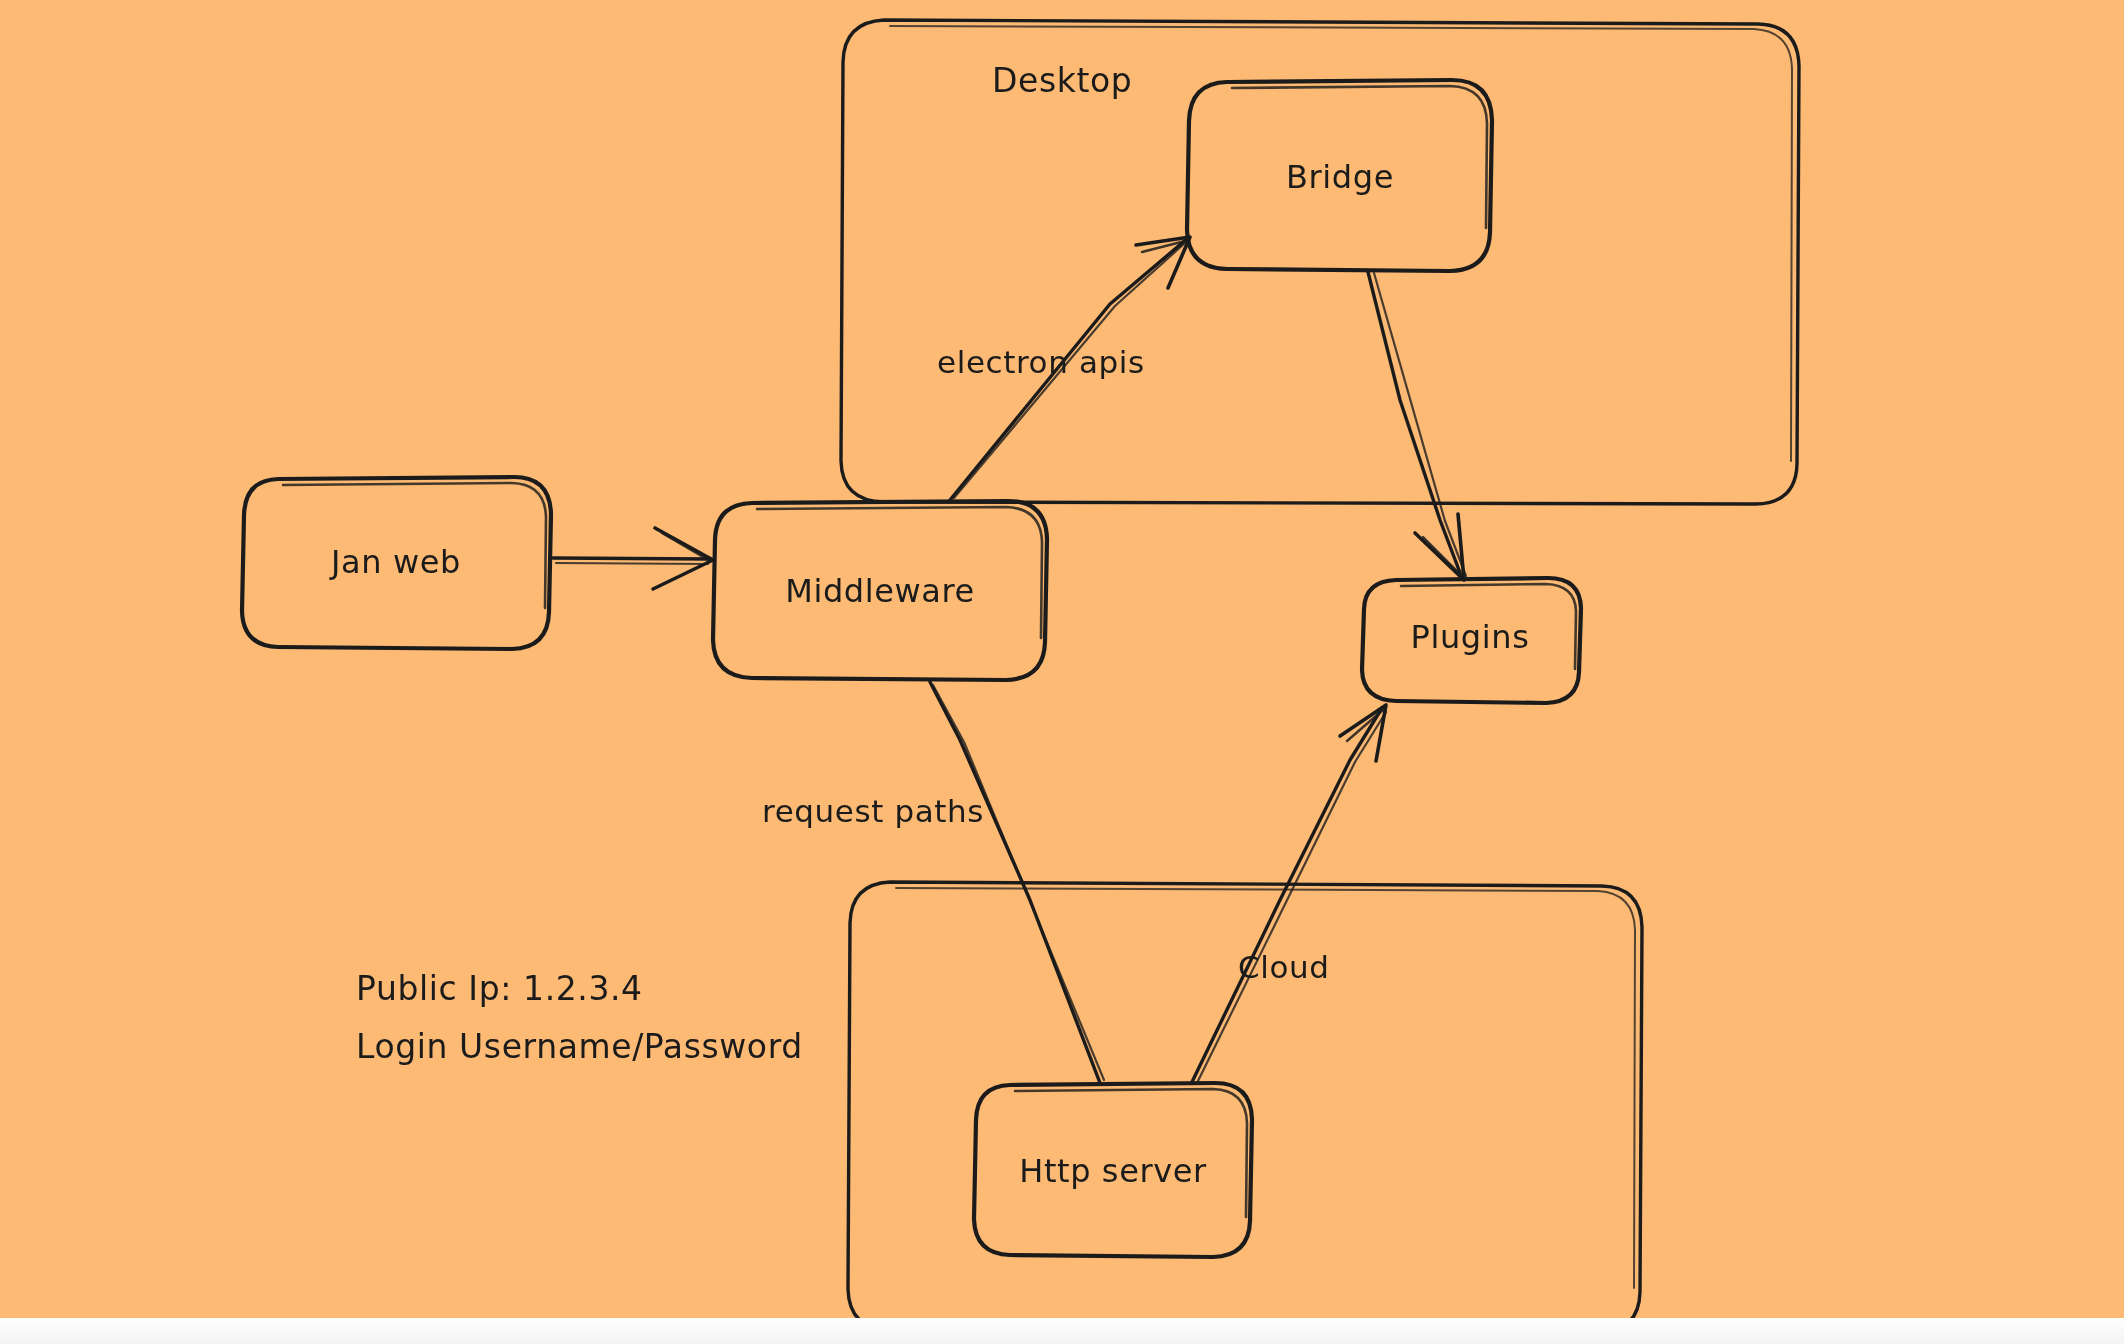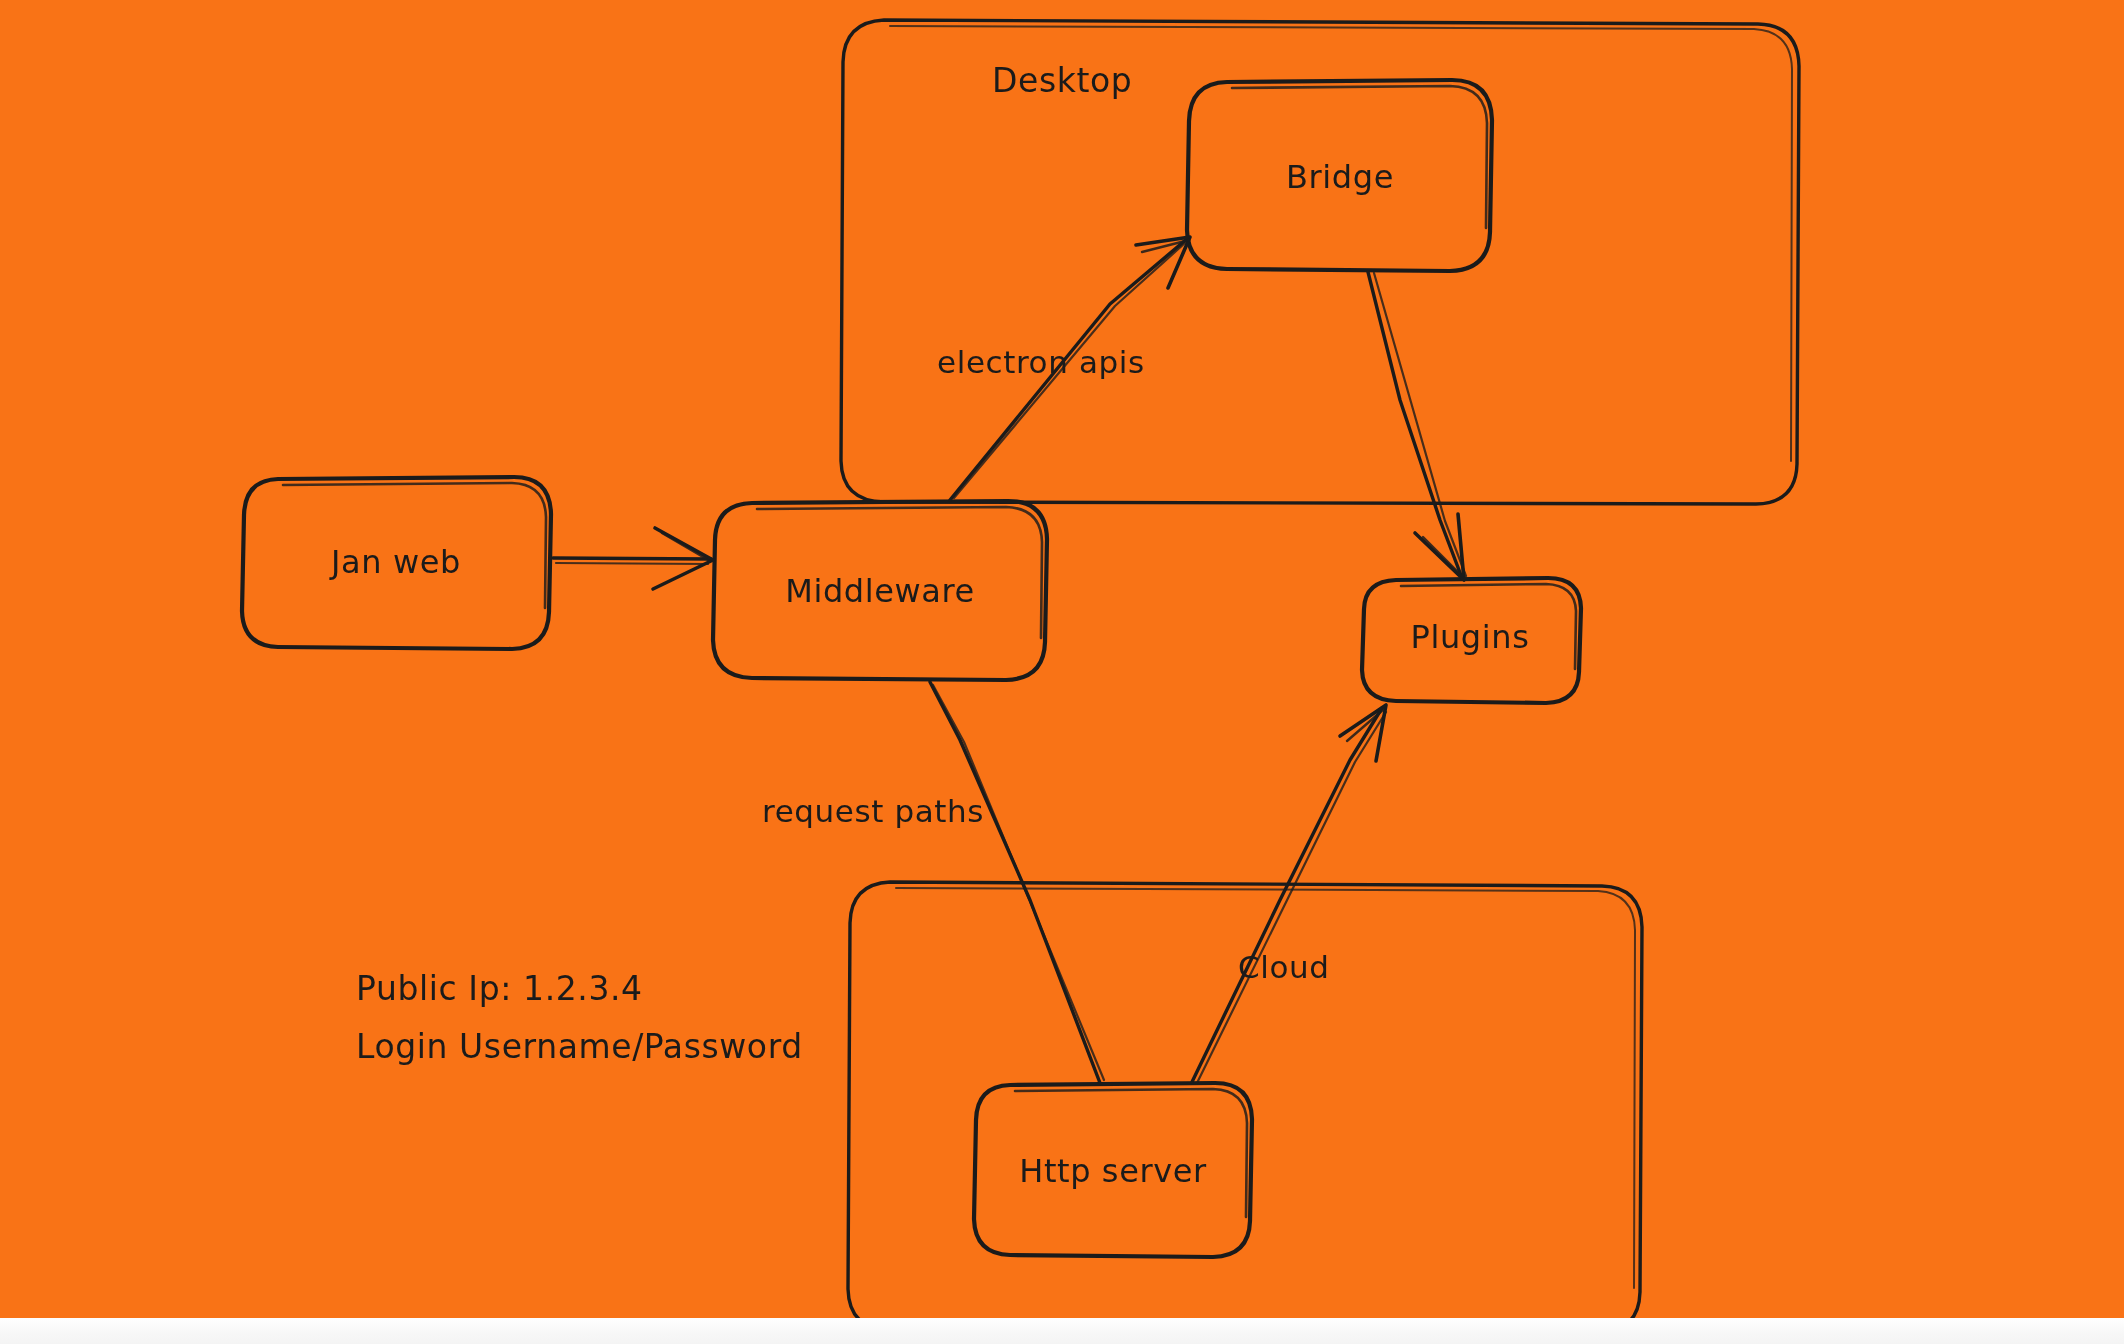--- a/index.html
+++ b/index.html
@@ -11,21 +11,21 @@
   body {
     width: 2124px;
     height: 1344px;
     overflow: hidden;
     font-family: "DejaVu Sans", sans-serif;
   }
   #canvas-wrap {
     position: relative;
     width: 2124px;
     height: 1344px;
-    background: #f97316;
+    background: #fdba74;
   }
   #bottom-strip {
     position: absolute;
     left: 0;
     bottom: 0;
     width: 2124px;
     height: 26px;
     background: linear-gradient(180deg, #ffffff 0%, #f7f7f7 60%, #f4f4f4 100%);
     pointer-events: none;
   }

